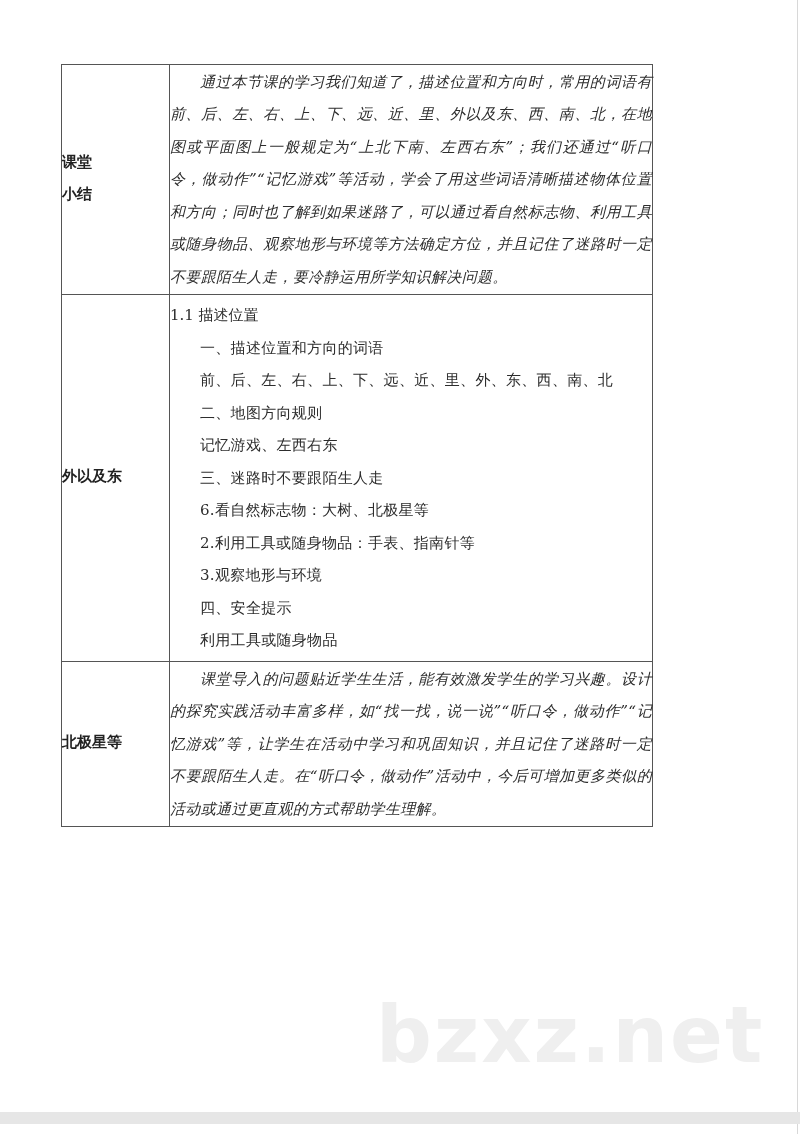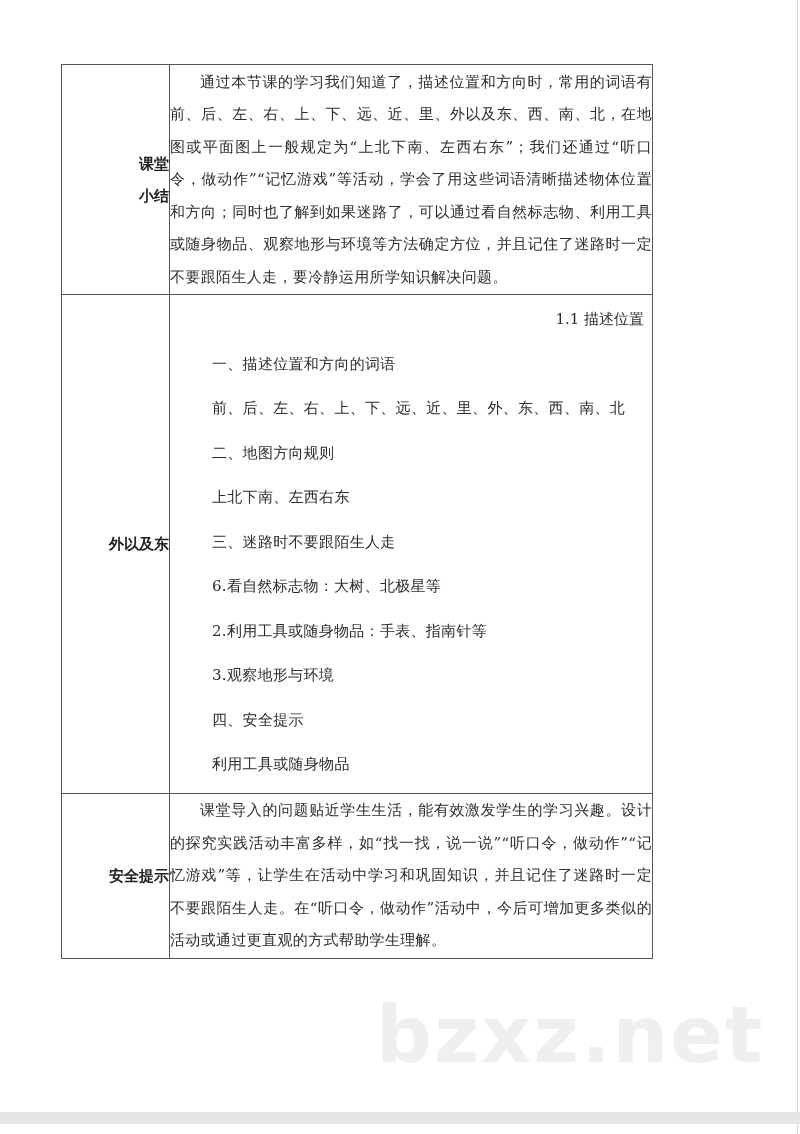--- a/index.html
+++ b/index.html
@@ -26,41 +26,42 @@
     width: 592px; border-collapse: collapse;
     table-layout: fixed;
   }
   table.lesson td {
     border: 1px solid #555;
     vertical-align: middle;
     padding: 0;
   }
   td.label {
     width: 107px;
-    text-align: right;
-    font-family: Liberation Serif, serif;
+    text-align: left;
+    font-family: Liberation Mono, monospace;
     font-weight: bold;
     font-size: 15px;
     color: #222;
     line-height: 32px;
   }
   td.content {
     padding: 2px 2px 2px 3px;
     font-size: 15px;
     line-height: 32.5px;
     color: #2d2d2d;
   }
   .para {
     text-indent: 30px;
     text-align: justify;
     letter-spacing: 0.35px;
     margin: 0;
+    font-style: italic;
   }
-  .board-title { text-align: right; margin: 8px; }
-  .board-line { margin: 12px; padding-left: 30px; letter-spacing: 0.3px; }
+  .board-title { text-align: left; margin: 0; }
+  .board-line { margin: 0; padding-left: 30px; letter-spacing: 0.3px; }
   .watermark {
     position: absolute; left: 376px; top: 990px;
     font-family: "DejaVu Sans", "Liberation Sans", sans-serif;
     font-weight: bold; font-size: 78px; letter-spacing: 2px;
     color: #efefef;
   }
 </style>
 </head>
 <body>
 
@@ -79,31 +80,31 @@
       <p class="para">通过本节课的学习我们知道了，描述位置和方向时，常用的词语有前、后、左、右、上、下、远、近、里、外以及东、西、南、北，在地图或平面图上一般规定为“上北下南、左西右东”；我们还通过“听口令，做动作”“记忆游戏”等活动，学会了用这些词语清晰描述物体位置和方向；同时也了解到如果迷路了，可以通过看自然标志物、利用工具或随身物品、观察地形与环境等方法确定方位，并且记住了迷路时一定不要跟陌生人走，要冷静运用所学知识解决问题。</p>
     </td>
   </tr>
   <tr style="height:367px;">
     <td class="label">外以及东</td>
     <td class="content">
       <p class="board-title">1.1  描述位置</p>
       <p class="board-line">一、描述位置和方向的词语</p>
       <p class="board-line">前、后、左、右、上、下、远、近、里、外、东、西、南、北</p>
       <p class="board-line">二、地图方向规则</p>
-      <p class="board-line">上北下南、左西右东</p>
+      <p class="board-line">记忆游戏、左西右东</p>
       <p class="board-line">三、迷路时不要跟陌生人走</p>
       <p class="board-line">6.看自然标志物：大树、北极星等</p>
       <p class="board-line">2.利用工具或随身物品：手表、指南针等</p>
       <p class="board-line">3.观察地形与环境</p>
       <p class="board-line">四、安全提示</p>
       <p class="board-line">利用工具或随身物品</p>
     </td>
   </tr>
   <tr style="height:165px;">
-    <td class="label">安全提示</td>
+    <td class="label">北极星等</td>
     <td class="content">
       <p class="para">课堂导入的问题贴近学生生活，能有效激发学生的学习兴趣。设计的探究实践活动丰富多样，如“找一找，说一说”“听口令，做动作”“记忆游戏”等，让学生在活动中学习和巩固知识，并且记住了迷路时一定不要跟陌生人走。在“听口令，做动作”活动中，今后可增加更多类似的活动或通过更直观的方式帮助学生理解。</p>
     </td>
   </tr>
 </tbody>
   </table>
 
 <div class="watermark">bzxz.net</div>
 
 </body></html>

